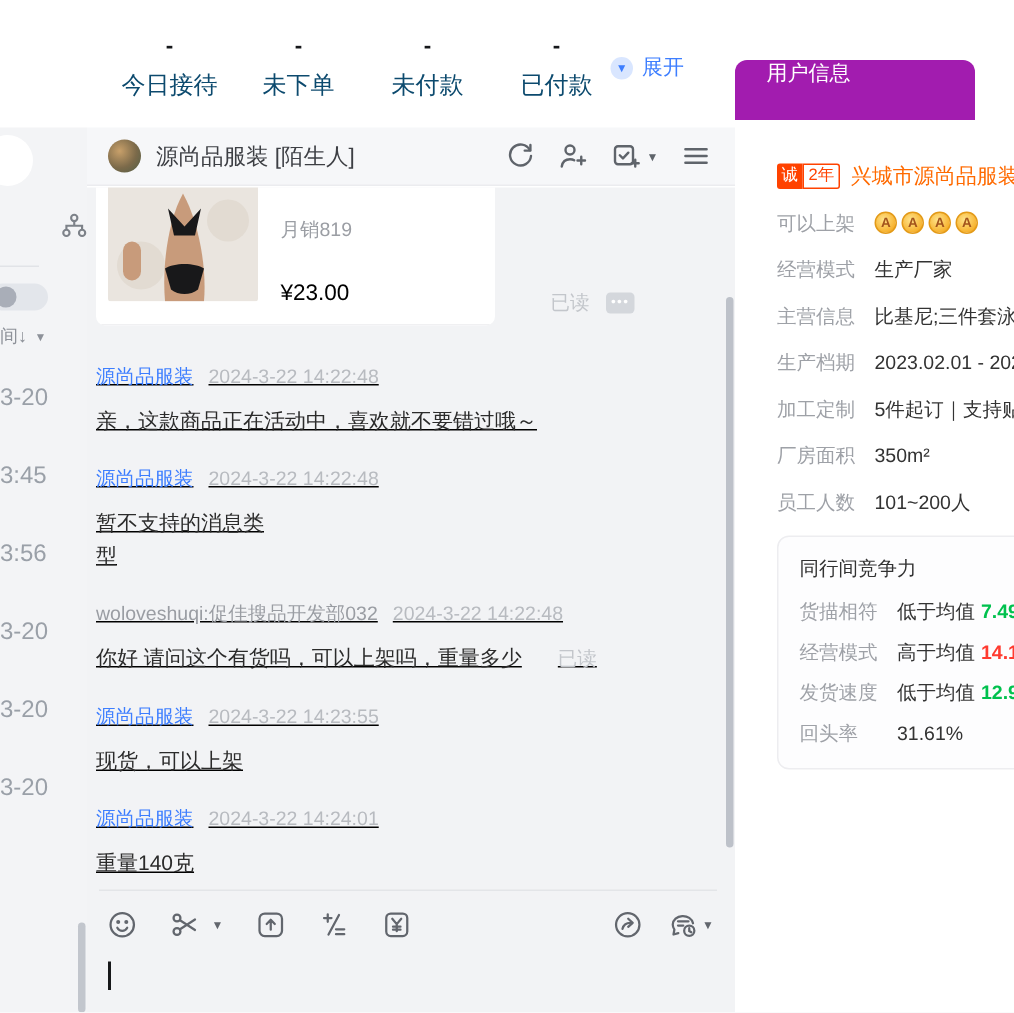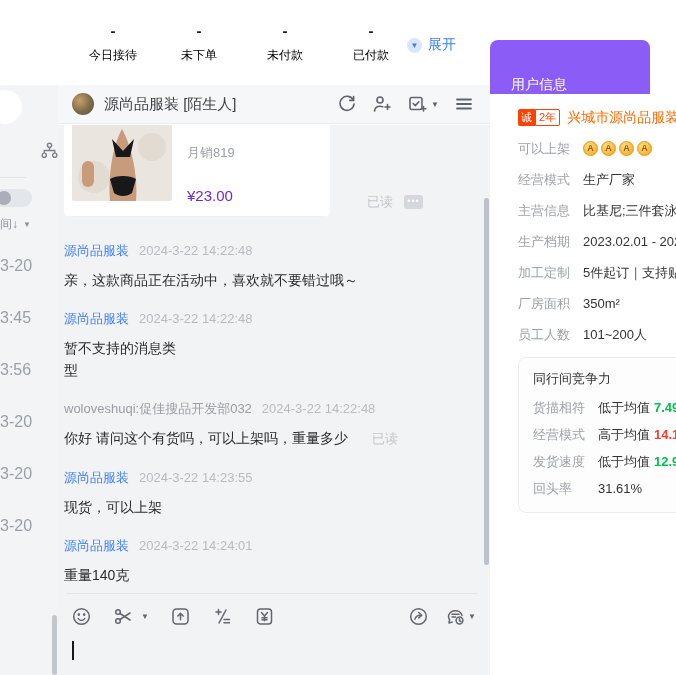--- a/index.html
+++ b/index.html
@@ -21,21 +21,21 @@
   .sort-caret { font-size:8px; color:#8d9199; margin-left:5px; }
   .ts-list { position:absolute; left:0; top:155px; width:52px; }
   .ts { height:52px; line-height:52px; text-align:left; padding-right:4px; font-size:16px; color:#9aa0a8; overflow:hidden; }
   .sb-scroll { position:absolute; right:1px; bottom:0; width:5px; height:60px; background:#c2c6cd; border-radius:3px; }
 
   
   .topbar { position:absolute; left:58px; top:0; width:432px; height:85px; background:#fff; }
   .stats { display:flex; padding:22px 0 0 12px; }
   .stat { width:86px; text-align:center; }
   .stat-value { font-size:15px; font-weight:700; color:#15171a; height:22px; }
-  .stat-label { font-size:12px; color:#000000; margin-top:3px; }
+  .stat-label { font-size:16px; color:#0c4a6e; margin-top:3px; }
   .expand { position:absolute; right:34px; top:36px; display:flex; align-items:center; gap:6px; cursor:pointer; }
   .expand-circle { width:15px; height:15px; border-radius:50%; background:#d9e6ff; color:#3d7eff; font-size:8px; display:flex; align-items:center; justify-content:center; }
   .expand-label { color:#3d7eff; font-size:14px; }
 
   
   .chat-header { position:absolute; left:58px; top:85px; width:432px; height:39px; background:#f6f7f9; border-bottom:1px solid #ebecef; display:flex; align-items:center; padding:0 16px 0 14px; }
   .avatar { width:22px; height:22px; border-radius:50%; margin-right:10px; background:radial-gradient(circle at 35% 35%, #c8a06a, #7c6a4a 55%, #4e5d45); flex:none; }
   .chat-title { font-size:15px; color:#3d3f44; white-space:nowrap; }
   .hdr-icons { margin-left:auto; display:flex; align-items:center; gap:15px; }
   .hdr-icon { width:20px; height:20px; color:#5f646b; cursor:pointer; }
@@ -44,49 +44,49 @@
   
   .chat-body { position:absolute; left:58px; top:125px; width:432px; bottom:0; background:#f2f3f5; overflow:hidden; }
   .chat-scroll { position:absolute; right:1px; top:73px; width:5px; height:367px; background:#bdc1c9; border-radius:3px; }
 
   .card-row { display:flex; align-items:flex-end; margin:-8px 0 0 6px;gap:17px; }
   .prod-card { width:266px; background:#fff; border-radius:6px; overflow:hidden; flex:none; }
   .card-main { display:flex; padding:0 12px 12px 8px; }
   .prod-img { width:100px; height:84px; flex:none; border-radius:2px; overflow:hidden; }
   .card-info { margin-left:15px; }
   .prod-sales { font-size:13px; color:#9b9ea4; margin-top:27px; }
-  .prod-price { font-size:15px; color:#6d28d9; margin-top:25px; }
+  .prod-price { font-size:15px; color:#000000; margin-top:25px; }
   .card-divider { height:1px; background:#f0f0f2; }
   .card-link-row { display:flex; align-items:center; padding:9px 12px 9px 8px; }
   .prod-link { font-size:13px; color:#3d7eff; white-space:nowrap; overflow:hidden; flex:1; cursor:pointer; }
   .copy-icon { width:15px; height:16px; color:#9b9ea4; margin-left:10px; flex:none; cursor:pointer; }
   .card-side { display:flex; align-items:center; gap:11px; margin:0 0 6px 20px; }
   .read-label { font-size:13px; color:#c3c6cb; }
   .more-chip { width:19px; height:14px; background:#d4d7dc; border-radius:3px; color:#fff; font-size:9px; line-height:12px; text-align:center; letter-spacing:1px; cursor:pointer; }
 
-  .msg-list { margin:25px 0 12px 6px; }
+  .msg-list { margin:25px 0 12px 6px;text-decoration:underline; }
   .msg { margin-bottom:19px; }
   .msg-head { display:flex; align-items:baseline; margin-bottom:9px; }
   .sender { font-size:13px; }
   .sender.seller { color:#3d7eff; cursor:pointer; }
   .sender.buyer { color:#9a9da3; }
   .msg-time { font-size:13px; color:#b8bbc0; margin-left:10px; }
   .msg-body { font-size:14px; color:#2b2b2b; white-space:pre-line; line-height:22px; }
   .msg-read { font-size:13px; color:#c3c6cb; margin-left:24px; }
 
   .input-divider { position:absolute; left:8px; right:12px; top:468px; height:1px; background:#e3e5e8; }
   .toolbar { position:absolute; left:13px; right:14px; top:481px; display:flex; align-items:center; gap:21px; }
   .tb-icon { width:21px; height:21px; color:#62666d; cursor:pointer; }
   .tb-caret { font-size:8px; color:#62666d; margin-left:-14px; cursor:pointer; }
   .tb-right { margin-left:auto; display:flex; align-items:center; gap:16px; }
   .text-cursor { position:absolute; left:14px; top:516px; width:2px; height:19px; background:#17181a; }
 
   
   .user-panel { position:absolute; left:490px; top:0; width:186px; bottom:0; background:#fff; overflow:hidden; }
-  .panel-tab { position:absolute; left:0; top:40px; width:160px; height:54px; background:#8b5cf6; border-radius:8px 8px 0 0; color:#fff; font-size:14px; display:flex; align-items:flex-end; padding-left:21px; cursor:pointer; }
+  .panel-tab { position:absolute; left:0; top:40px; width:160px; height:40px; background:#a21caf; border-radius:8px 8px 0 0; color:#fff; font-size:14px; display:flex; align-items:flex-start; padding-left:21px; cursor:pointer; }
   .panel-body { position:absolute; left:28px; top:102px; width:300px; }
   .company-row { height:31px; display:flex; align-items:center; white-space:nowrap; }
   .badge { display:flex; align-items:stretch; height:17px; font-size:11px; line-height:15px; flex:none; }
   .badge-left { background:#ff4200; color:#fff; padding:1px 3px; border-radius:2px 0 0 2px; }
   .badge-right { color:#ff4200; border:1px solid #ff4200; padding:0 3px; border-radius:0 2px 2px 0; background:#fff; }
   .company-name { color:#ff6a00; font-size:14px; margin-left:7px; }
   .info-row { height:31px; display:flex; align-items:center; white-space:nowrap; }
   .info-label { width:52px; font-size:13px; color:#9ea1a7; flex:none; margin-right:13px; }
   .info-value { font-size:13px; color:#333; }
   .medals { display:flex; gap:3px; }

